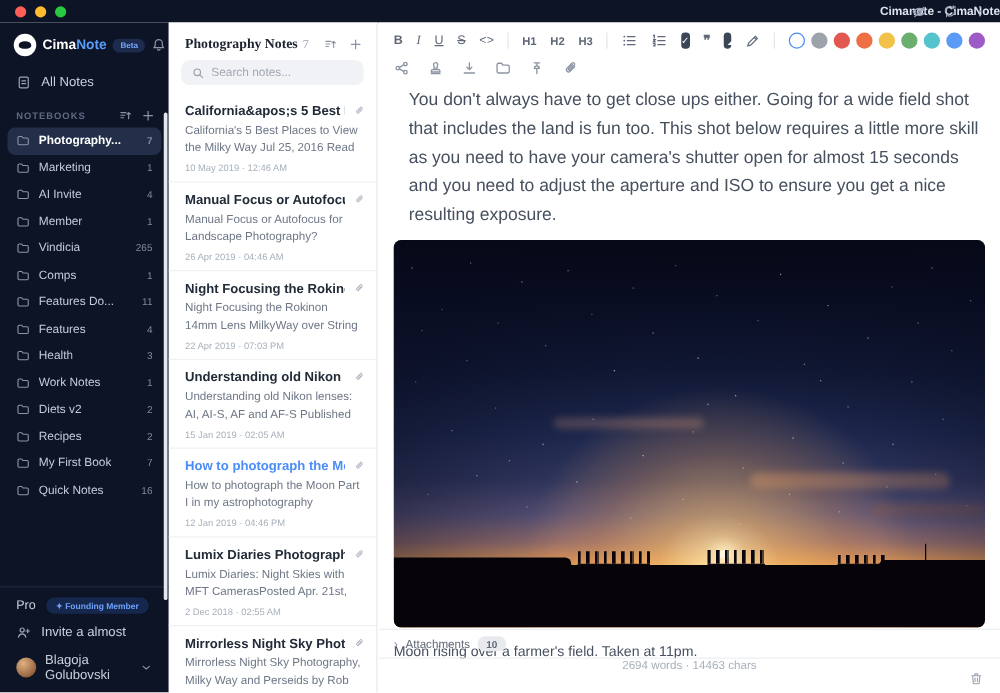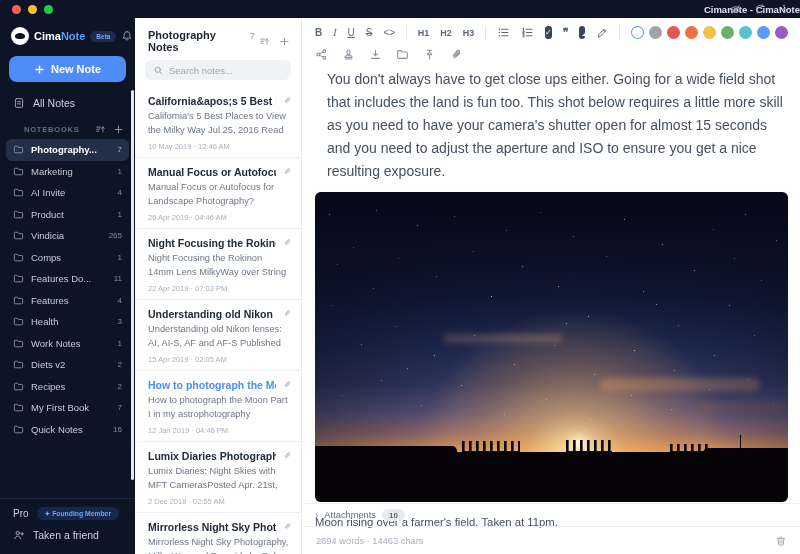--- a/index.html
+++ b/index.html
@@ -19,40 +19,40 @@
   .side-scrollbar { position:absolute; right:1px; top:72px; width:3px; height:390px; background:#e4e7ec; border-radius:2px; }
   .logo-row { display:flex; align-items:center; gap:5px; padding:9px 10px 0 11px; }
   .logo-circle { width:18px; height:18px; background:#fff; border-radius:50%; position:relative; flex:none; }
   .logo-circle::after { content:""; position:absolute; left:4px; top:6px; width:10px; height:6px; background:#0d1426; border-radius:50% 50% 40% 40%; }
   .brand { font-size:11px; font-weight:bold; color:#fff; white-space:nowrap; }
   .brand .accent { color:#5b9bf8; }
   .beta { background:#1c2b4e; color:#77a6f9; font-size:6.5px; font-weight:bold; padding:2px 6px; border-radius:7px; }
   .bell { margin-left:auto; color:#8b95a8; display:flex; }
   .new-note { margin:11px 9px 0; height:26px; background:#4f8df6; border-radius:8px; color:#fff; font-size:11px; font-weight:bold; display:flex; align-items:center; justify-content:center; gap:6px; cursor:pointer; }
   .all-notes { margin-top:9px; padding:6px 13px; display:flex; align-items:center; gap:8px; font-size:10.5px; color:#c9d1de; }
-  .nb-header { padding:9px 11px 3px 24px; display:flex; align-items:center; gap:8px; font-size:7.5px; letter-spacing:.8px; color:#5f6b84; font-weight:bold; }
+  .nb-header { padding:9px 11px 3px 13px; display:flex; align-items:center; gap:8px; font-size:7.5px; letter-spacing:.8px; color:#5f6b84; font-weight:bold; }
   .nb-header .hdr-icons { margin-left:auto; display:flex; gap:7px; color:#8b95a8; }
   .nb-list { padding:1px 6px 0; }
   .nb-item { height:21.5px; display:flex; align-items:center; gap:7px; padding:0 7px; border-radius:6px; font-size:9.5px; color:#c4ccda; cursor:pointer; }
   .nb-item .fold { color:#8b95a8; display:flex; flex:none; }
   .nb-item .nb-label { white-space:nowrap; overflow:hidden; text-overflow:ellipsis; }
   .nb-item .count { margin-left:auto; font-size:8px; color:#7e8aa0; }
   .nb-item.selected { background:#232f49; color:#fff; font-weight:bold; }
   .side-bottom { position:absolute; left:0; right:0; bottom:0; border-top:1px solid #1d2740; padding:5px 11px 8px; }
   .pro-row { display:flex; align-items:center; gap:8px; padding:3px 2px; font-size:10px; }
   .fm-badge { background:#16274d; color:#6ea1f8; font-size:6.8px; font-weight:bold; padding:2.5px 8px; border-radius:9px; }
   .side-link { display:flex; align-items:center; gap:8px; padding:5.5px 2px; font-size:10.5px; color:#c9d1de; cursor:pointer; }
   .side-link .ic { color:#9aa3b5; display:flex; }
   .user-row { display:flex; align-items:center; gap:7px; padding:5px 2px 0; font-size:10.5px; cursor:pointer; }
   .avatar { width:16px; height:16px; border-radius:50%; background:radial-gradient(circle at 35% 30%, #e0b183, #9c6a43 65%, #5f3d26); flex:none; }
   .user-row .chev { margin-left:auto; color:#8b95a8; display:flex; }
 
   
   .notelist { position:absolute; top:18px; left:135px; width:167px; bottom:0; background:#fff; border-right:1px solid #e8eaee; }
-  .nl-header { padding:11px 11px 7px 13px; display:flex; align-items:baseline; gap:4px; }
+  .nl-header { padding:11px 11px 7px 13px; display:flex; align-items:baseline; gap:4px;font-family:Liberation Serif, serif; }
   .nl-title { font-size:11px; font-weight:bold; color:#1c2330; }
   .nl-count { font-size:9.5px; color:#9aa3af; }
   .nl-icons { margin-left:auto; display:flex; gap:9px; color:#8b93a3; align-self:center; }
   .search { margin:0 10px; height:20px; background:#f1f2f5; border-radius:7px; display:flex; align-items:center; gap:5px; padding:0 8px; }
   .search svg { color:#9aa3af; flex:none; }
   .search input { border:none; outline:none; background:transparent; font-size:9.5px; color:#394150; width:100%; font-family:"Liberation Sans",sans-serif; }
   .search input::placeholder { color:#a0a8b3; }
   .cards { margin-top:7px; }
   .card { padding:8px 12px 6px 13px; border-bottom:1px solid #f0f1f4; position:relative; cursor:pointer; }
   .card-title { font-size:10.5px; font-weight:bold; color:#222b38; white-space:nowrap; overflow:hidden; width:128px; }
@@ -99,21 +99,21 @@
   .land-right { position:absolute; right:0; bottom:48px; width:18%; height:6px; background:#070409; border-radius:5px 0 0 0; }
   .trees { position:absolute; bottom:49px; height:12px; background:repeating-linear-gradient(90deg,#0a0710 0 2px,rgba(10,7,16,.65) 2px 3px,transparent 3px 7px); border-bottom:2px solid #0a0710; }
   .trees.t1 { left:31%; width:58px; } .trees.t2 { left:53%; width:46px; height:13px; } .trees.t3 { left:75%; width:40px; height:9px; }
   .pole { position:absolute; right:10%; bottom:50px; width:1px; height:17px; background:#0a0710; }
 
   .caption { padding:14px 12px 0; font-size:11.3px; color:#46505e; }
   .attach-sec { position:absolute; left:0; right:0; bottom:27px; border-top:1px solid #edeff2; border-bottom:1px solid #edeff2; padding:5px 12px; display:flex; align-items:center; gap:6px; cursor:pointer; }
   .attach-chev { color:#8b93a3; font-size:10px; }
   .attach-label { font-size:9.3px; color:#5f6876; }
   .attach-badge { background:#e8eaee; color:#5f6876; font-size:8px; font-weight:bold; padding:1.5px 7px; border-radius:8px; }
-  .editor-footer { position:absolute; left:0; right:0; bottom:0; height:27px; display:flex; align-items:center; padding:0 13px; }
+  .editor-footer { position:absolute; left:0; right:0; bottom:0; height:27px; display:flex; align-items:center; padding:0 13px;flex-direction:column; }
   .stats { font-size:9.3px; color:#a8b0bb; }
   .trash { margin-left:auto; color:#9aa3af; display:flex; cursor:pointer; }
 
   svg { display:block; }
 </style>
 </head>
 <body>
 
 <div class="app">
 
@@ -154,26 +154,20 @@
       <span class="brand"><span>Cima</span><span class="accent">Note</span></span>
       <span class="beta">Beta</span>
       <span class="bell">
           <svg width="12" height="12" viewBox="0 0 16 16" fill="none" stroke="currentColor" stroke-width="1.3" stroke-linecap="round">
             <path d="M8 2.2a3.8 3.8 0 0 0-3.8 3.8v2.6L3 10.8h10l-1.2-2.2V6A3.8 3.8 0 0 0 8 2.2z"></path>
             <path d="M6.6 12.6a1.5 1.5 0 0 0 2.8 0"></path>
           </svg>
         </span>
     </div>
 
-    <div class="new-note">
-      <svg width="11" height="11" viewBox="0 0 16 16" fill="none" stroke="#fff" stroke-width="2" stroke-linecap="round">
-          <path d="M8 3v10M3 8h10"></path>
-        </svg>
-      <span>New Note</span>
-    </div>
 
     <div class="all-notes">
       <span>
           <svg width="12" height="12" viewBox="0 0 16 16" fill="none" stroke="#9aa3b5" stroke-width="1.3" stroke-linecap="round">
             <rect x="3.2" y="2.2" width="9.6" height="11.6" rx="1.5"></rect>
             <path d="M6 6.2h4M6 9.2h4"></path>
           </svg>
         </span>
       <span>All Notes</span>
     </div>
@@ -221,21 +215,21 @@
           </span>
           <span class="nb-label">AI Invite</span>
           <span class="count">4</span>
         </div>
       <div class="nb-item">
           <span class="fold">
             <svg width="11" height="11" viewBox="0 0 16 16" fill="none" stroke="currentColor" stroke-width="1.3">
               <path d="M2 4.6A1.4 1.4 0 0 1 3.4 3.2h3l1.4 1.8h4.8A1.4 1.4 0 0 1 14 6.4v5A1.4 1.4 0 0 1 12.6 12.8H3.4A1.4 1.4 0 0 1 2 11.4z"></path>
             </svg>
           </span>
-          <span class="nb-label">Product</span>
+          <span class="nb-label">Member</span>
           <span class="count">1</span>
         </div>
       <div class="nb-item">
           <span class="fold">
             <svg width="11" height="11" viewBox="0 0 16 16" fill="none" stroke="currentColor" stroke-width="1.3">
               <path d="M2 4.6A1.4 1.4 0 0 1 3.4 3.2h3l1.4 1.8h4.8A1.4 1.4 0 0 1 14 6.4v5A1.4 1.4 0 0 1 12.6 12.8H3.4A1.4 1.4 0 0 1 2 11.4z"></path>
             </svg>
           </span>
           <span class="nb-label">Vindicia</span>
           <span class="count">265</span>
@@ -328,21 +322,30 @@
         <span>Pro</span>
         <span class="fm-badge">✦ Founding Member</span>
       </div>
       <div class="side-link">
         <span class="ic">
             <svg width="12" height="12" viewBox="0 0 16 16" fill="none" stroke="currentColor" stroke-width="1.3" stroke-linecap="round">
               <circle cx="6.3" cy="5.4" r="2.2"></circle>
               <path d="M2.4 13c.5-2.3 2-3.5 3.9-3.5s3.4 1.2 3.9 3.5M12.2 4.6v3.6M10.4 6.4H14"></path>
             </svg>
           </span>
-        <span>Taken a friend</span>
+        <span>Invite a almost</span>
+      </div>
+      <div class="user-row">
+        <span class="avatar"></span>
+        <span>Blagoja Golubovski</span>
+        <span class="chev">
+            <svg width="10" height="10" viewBox="0 0 16 16" fill="none" stroke="currentColor" stroke-width="1.5" stroke-linecap="round">
+              <path d="M4 6.5l4 3.5 4-3.5"></path>
+            </svg>
+          </span>
       </div>
     </div>
     <div class="side-scrollbar"></div>
   </div>
 
   <div class="notelist">
     <div class="nl-header">
       <span class="nl-title">Photography Notes</span>
       <span class="nl-count">7</span>
       <span class="nl-icons">
@@ -397,21 +400,21 @@
         <div class="card-date">22 Apr 2019 · 07:03 PM</div>
       </div>
       <div class="card">
         <div class="card-title">Understanding old Nikon lens...</div>
         <span class="clip">
             <svg width="9" height="9" viewBox="0 0 16 16" fill="none" stroke="currentColor" stroke-width="1.3" stroke-linecap="round">
               <path d="M12 6.5l-4.5 4.5a2.1 2.1 0 0 1-3-3l5-5a1.5 1.5 0 0 1 2.1 2.1L7 9.7a.8.8 0 0 1-1.1-1.1l4-4"></path>
             </svg>
           </span>
         <div class="card-preview">Understanding old Nikon lenses: AI, AI-S, AF and AF-S Published May 12, 2014 |...</div>
-        <div class="card-date">15 Apr 2019 · 02:05 AM</div>
+        <div class="card-date">15 Jan 2019 · 02:05 AM</div>
       </div>
       <div class="card selected">
         <div class="card-title">How to photograph the Moon ...</div>
         <span class="clip">
             <svg width="9" height="9" viewBox="0 0 16 16" fill="none" stroke="currentColor" stroke-width="1.3" stroke-linecap="round">
               <path d="M12 6.5l-4.5 4.5a2.1 2.1 0 0 1-3-3l5-5a1.5 1.5 0 0 1 2.1 2.1L7 9.7a.8.8 0 0 1-1.1-1.1l4-4"></path>
             </svg>
           </span>
         <div class="card-preview">How to photograph the Moon Part I in my astrophotography series.Matt QuinnOct...</div>
         <div class="card-date">12 Jan 2019 · 04:46 PM</div>

